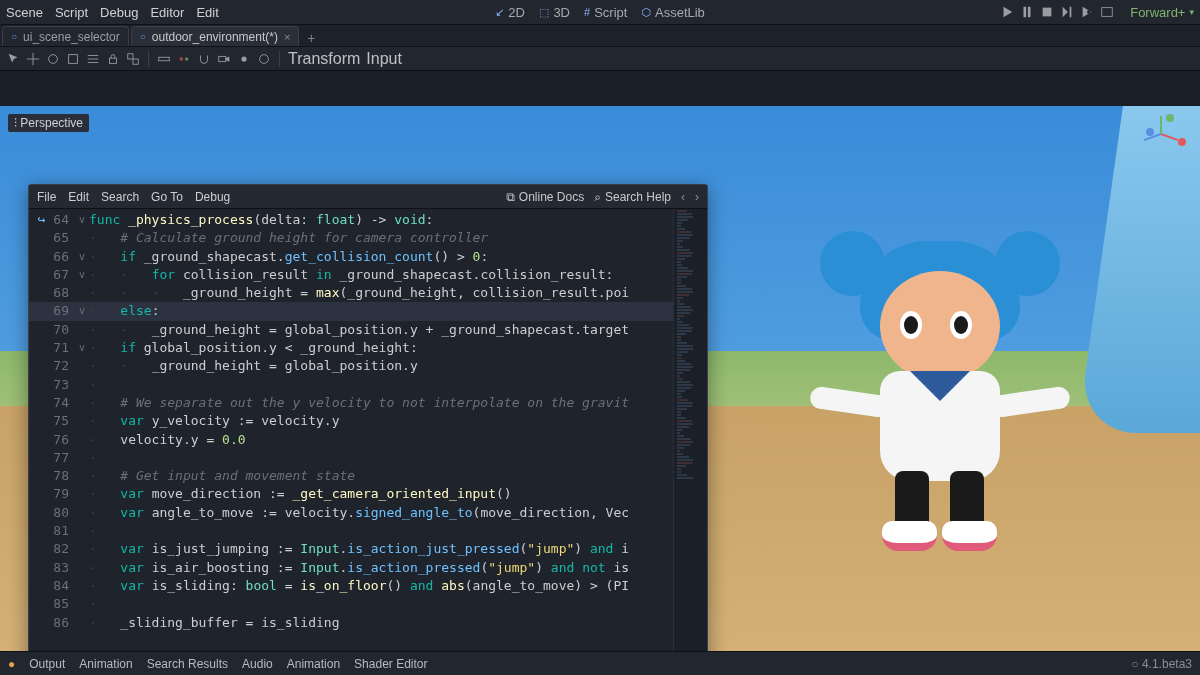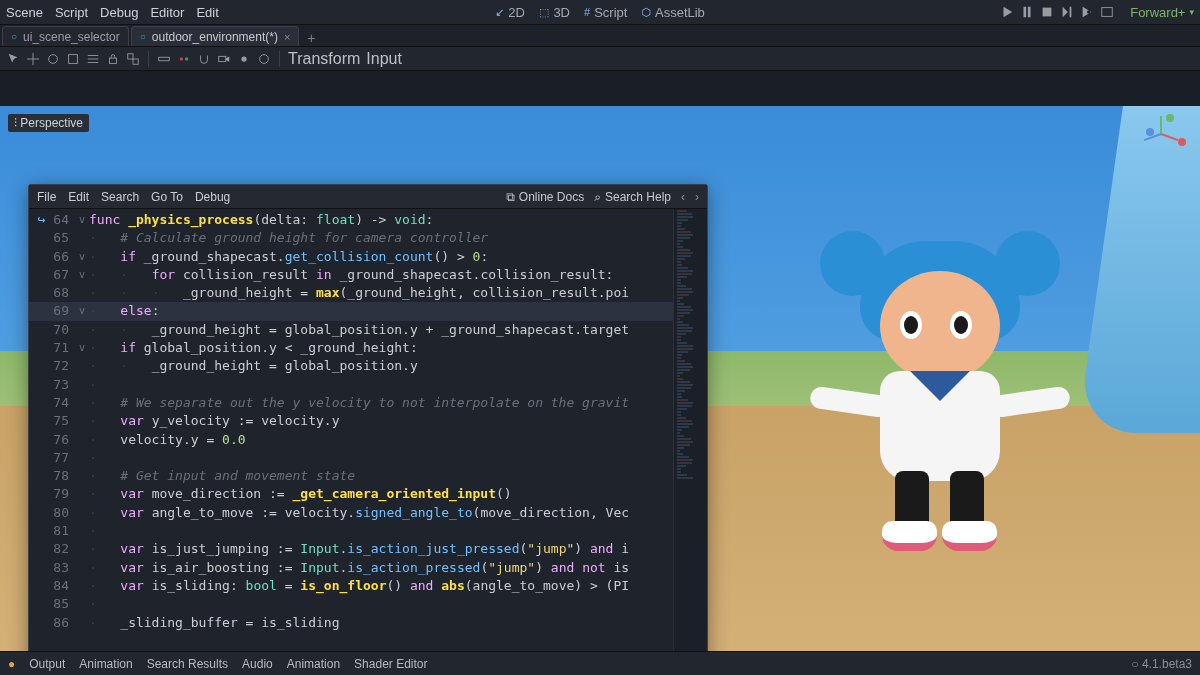--- a/index.html
+++ b/index.html
@@ -158,22 +158,22 @@
 .code-lines .row.hl { background: #2c3240; }
 .code-lines .gut {
   width: 46px; text-align: right;
   color: #6b6f7a; padding-right: 6px;
   flex-shrink: 0;
 }
 .code-lines .fold { width: 14px; color: #6b6f7a; flex-shrink: 0; text-align: center; font-size: 10px; }
 .code-lines .guide { color: #3a3f4a; }
 .code-lines .code { flex: 1; overflow: hidden; text-overflow: clip; }
 
-.tok-kw { color: #f0abfc; }
-.tok-fn { color: #fde047; font-weight: bold; }
+.tok-kw { color: #14b8a6; }
+.tok-fn { color: #fef9c3; }
 .tok-ty { color: #6fe0c2; }
 .tok-op { color: #cdced2; }
 .tok-id { color: #cdced2; }
 .tok-num { color: #b5e08c; }
 .tok-str { color: #f0d87a; }
 .tok-cm { color: #6b6f7a; font-style: italic; }
 .tok-mem { color: #6fc2ff; }
 
 .minimap {
   width: 34px;

